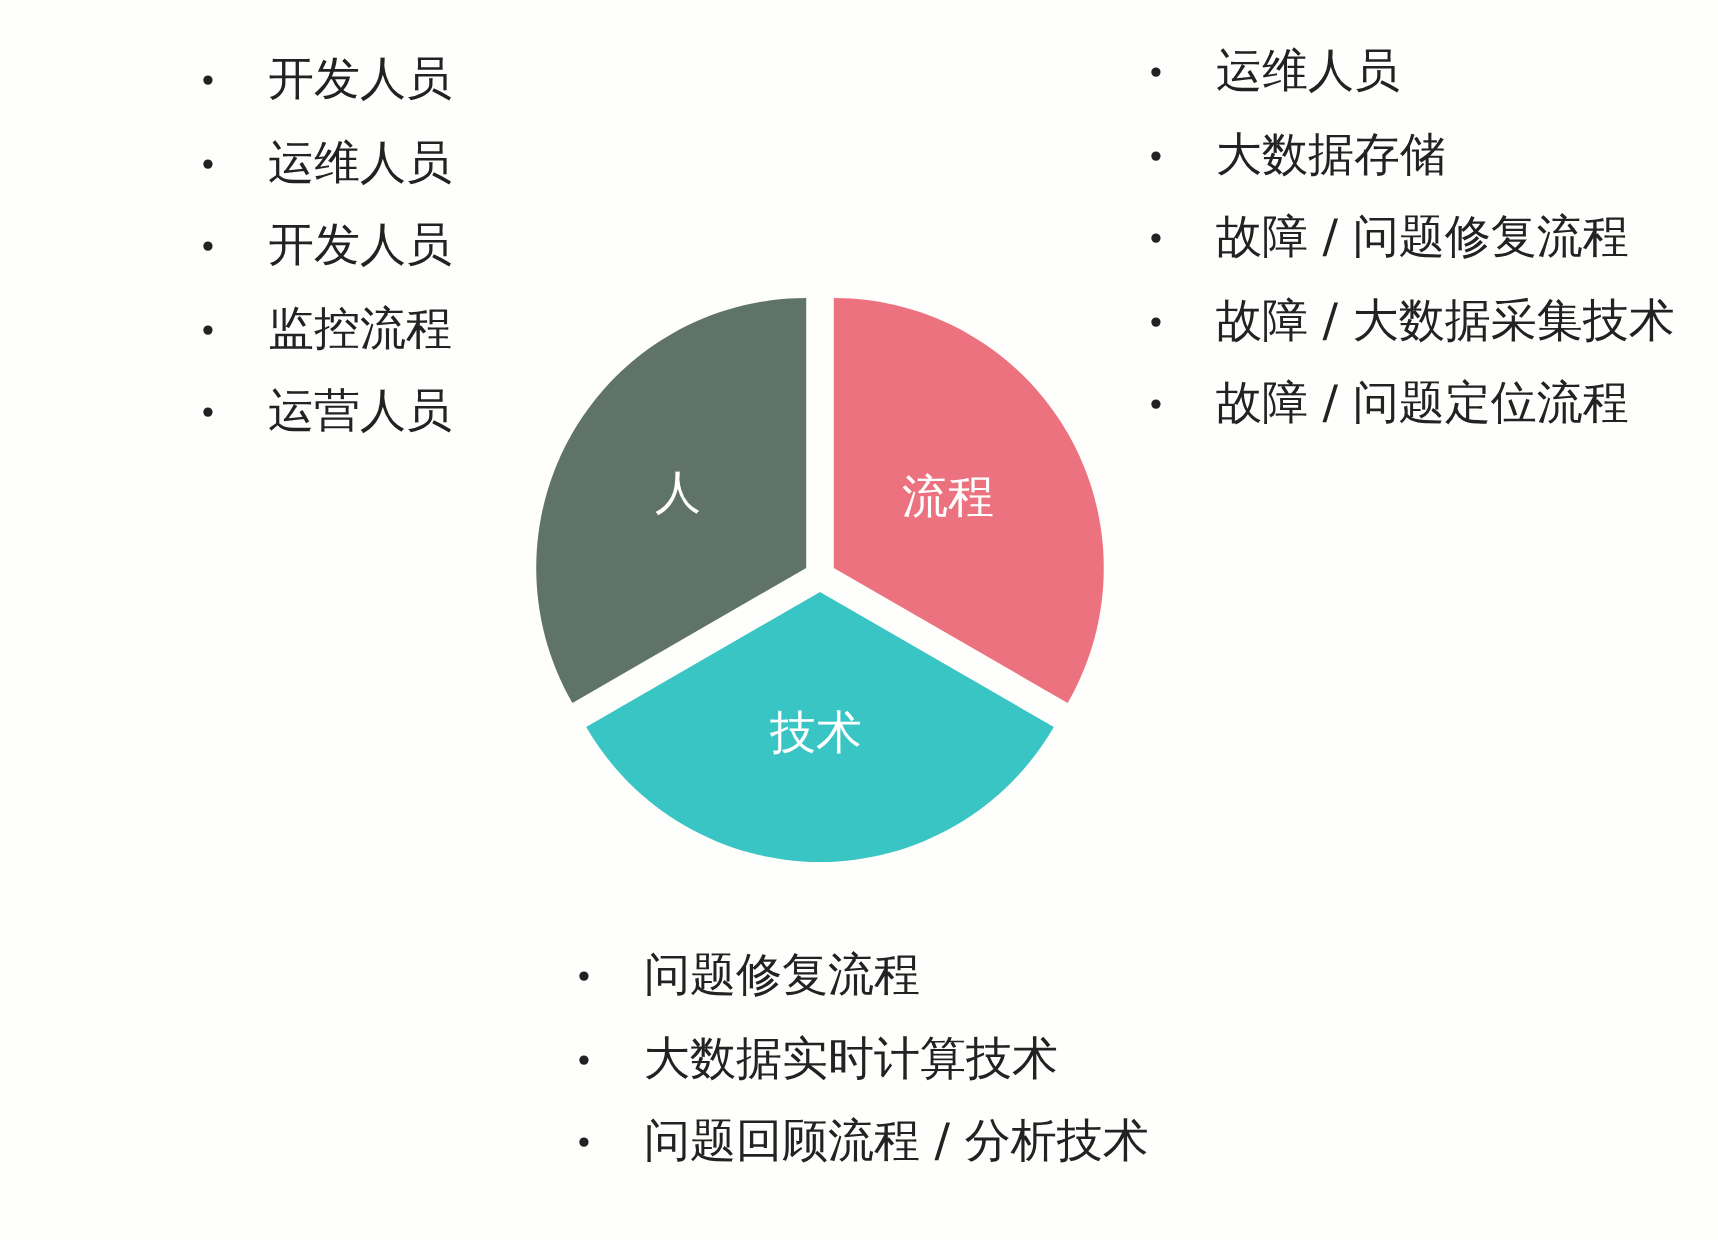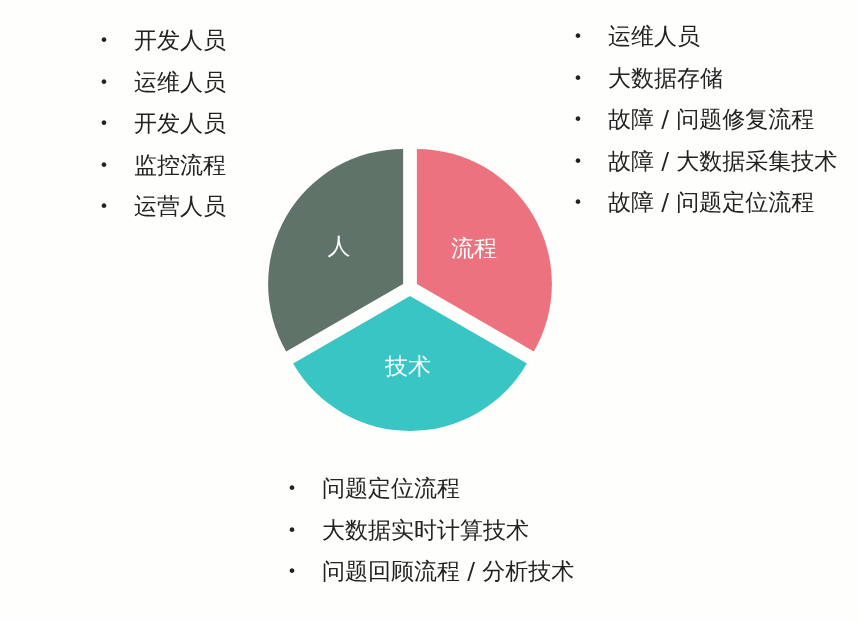--- a/index.html
+++ b/index.html
@@ -73,21 +73,21 @@
   <path d="M410,296 L526.9,363.5 A135,135 0 0 1 293.1,363.5 Z" fill="#3ac5c5"></path>
 
   <text class="slice-label" x="339" y="254" text-anchor="middle">人</text>
   <text class="slice-label" x="474" y="256" text-anchor="middle">流程</text>
   <text class="slice-label" x="408" y="374" text-anchor="middle">技术</text>
 </svg>
 
 <ul class="list" id="tech-list">
   <li>
       <span class="bullet">•</span>
-      <span class="text">问题定位流程</span>
+      <span class="text">问题修复流程</span>
     </li>
   <li>
       <span class="bullet">•</span>
       <span class="text">大数据实时计算技术</span>
     </li>
   <li>
       <span class="bullet">•</span>
       <span class="text">问题回顾流程 / 分析技术</span>
     </li>
 </ul>

